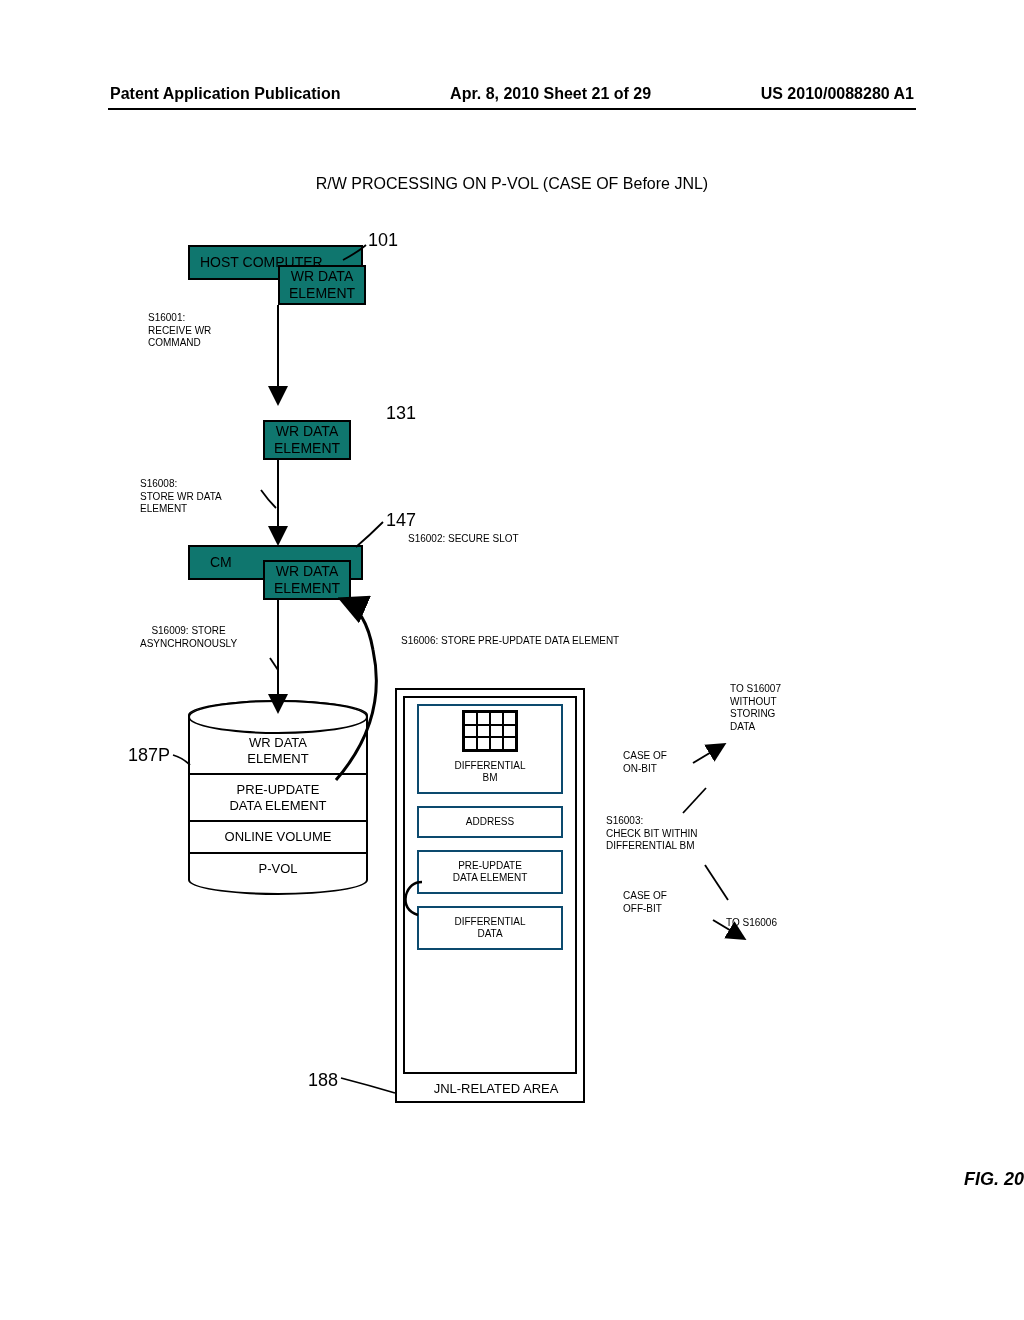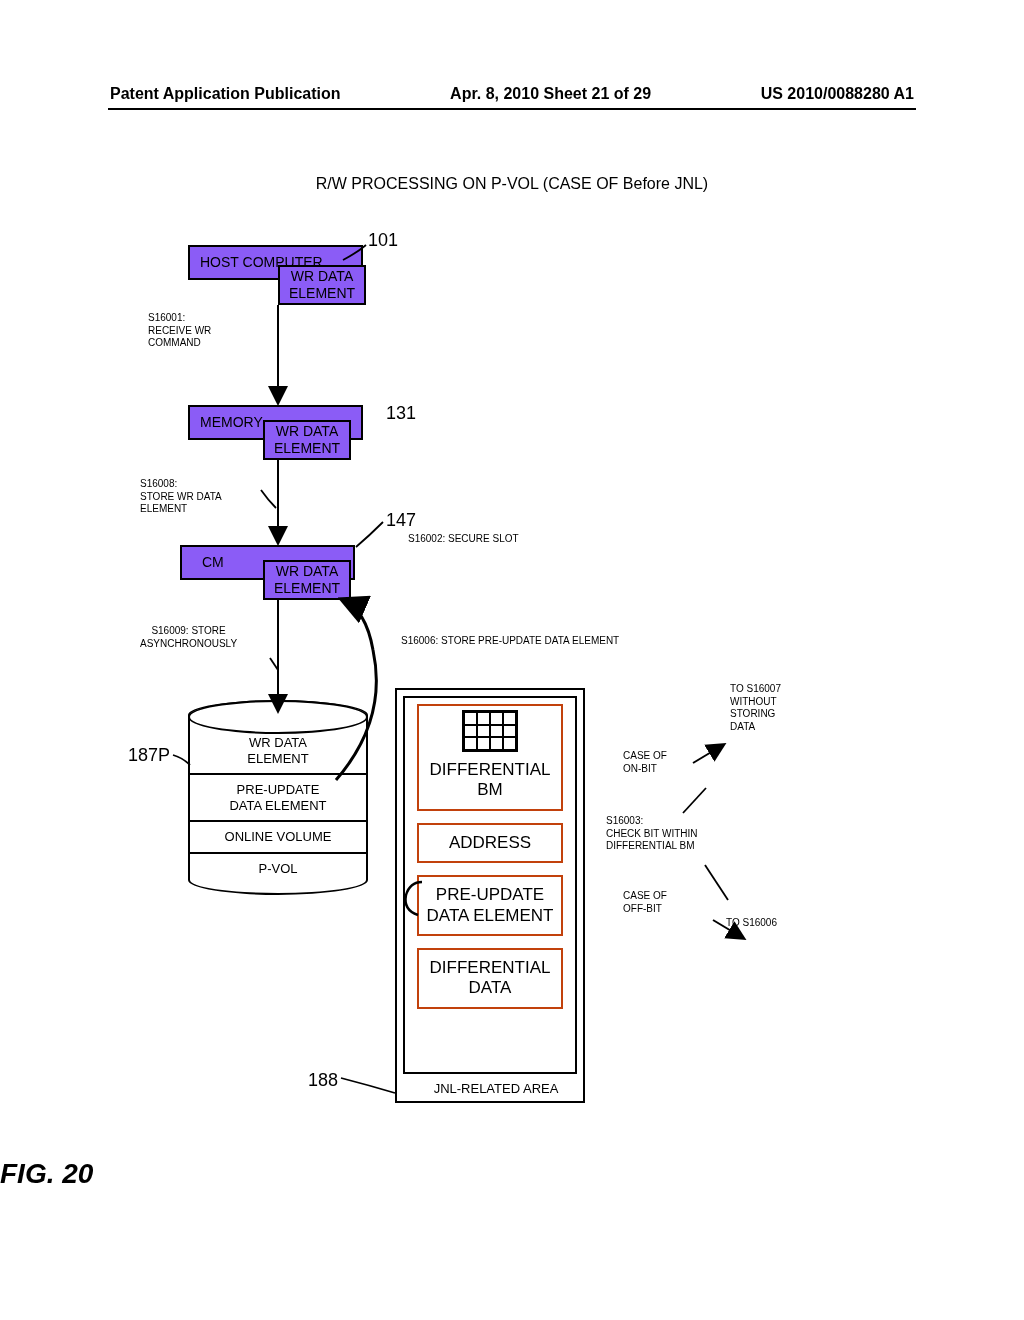--- a/index.html
+++ b/index.html
@@ -34,21 +34,21 @@
     top: 175px;
     left: 0;
     right: 0;
     text-align: center;
     font-size: 16px;
   }
   .diagram { position: absolute; top: 210px; left: 108px; width: 810px; height: 970px; }
   .box {
     position: absolute;
     border: 2px solid #000;
-    background: #8b5cf6;
+    background: #0f766e;
     text-align: center;
     font-size: 14px;
     display: flex;
     flex-direction: column;
     justify-content: center;
     align-items: center;
     line-height: 1.2;
   }
   .label { position: absolute; font-size: 10px; line-height: 1.25; }
   .ref-num { position: absolute; font-size: 18px; }
@@ -84,23 +84,23 @@
     position: absolute;
     border: 2px solid #000;
   }
   .jnl-inner {
     position: relative;
     width: 100%;
     height: 100%;
     padding: 14px 20px 0 20px;
   }
   .jnl-box {
-    border: 2px solid #c2410c;
-    text-align: center;
-    font-size: 17px;
+    border: 2px solid #0c4a6e;
+    text-align: center;
+    font-size: 10px;
     padding: 8px 4px;
     margin-bottom: 12px;
     line-height: 1.2;
   }
   .jnl-label {
     position: absolute;
     bottom: 5px; left: 0; right: 0;
     text-align: center;
     font-size: 13px;
     margin-left: 12px;
@@ -112,22 +112,22 @@
     display: grid;
     grid-template-columns: repeat(4, 1fr);
     grid-template-rows: repeat(3, 1fr);
     border: 2px solid #000;
   }
   .grid-square div { border: 1px solid #000; }
   .fig-label {
     position: absolute;
     bottom: 130px;
     left: 0; right: 0;
-    text-align: left;
-    font-size: 28px;
+    text-align: right;
+    font-size: 18px;
     font-weight: bold;
     font-style: italic;
   }
   svg.overlay {
     position: absolute;
     top: 0; left: 0;
     width: 810px; height: 970px;
     pointer-events: none;
   }
 </style>
@@ -151,34 +151,31 @@
   <div class="box" style="top:55px; left:170px; width:88px; height:40px;">
     <span style="white-space:pre-line;">WR DATA
 ELEMENT</span>
   </div>
   <div class="ref-num" style="top:20px; left:260px;">101</div>
 
   <div class="label" style="top:102px; left:40px; white-space:pre-line;">S16001:
 RECEIVE WR
 COMMAND</div>
 
-  <div class="box" style="top:195px; left:80px; width:175px; height:35px; justify-content:flex-start; padding-left:10px; flex-direction:row;">
-    <span>MEMORY</span>
-  </div>
   <div class="box" style="top:210px; left:155px; width:88px; height:40px;">
     <span style="white-space:pre-line;">WR DATA
 ELEMENT</span>
   </div>
   <div class="ref-num" style="top:193px; left:278px;">131</div>
 
   <div class="label" style="top:268px; left:32px; white-space:pre-line;">S16008:
 STORE WR DATA
 ELEMENT</div>
 
-  <div class="box" style="top:335px; left:72px; width:175px; height:35px; justify-content:flex-start; padding-left:20px; flex-direction:row;">
+  <div class="box" style="top:335px; left:80px; width:175px; height:35px; justify-content:flex-start; padding-left:20px; flex-direction:row;">
     <span>CM</span>
   </div>
   <div class="box" style="top:350px; left:155px; width:88px; height:40px;">
     <span style="white-space:pre-line;">WR DATA
 ELEMENT</span>
   </div>
   <div class="ref-num" style="top:300px; left:278px;">147</div>
 
   <div class="label" style="top:323px; left:300px;">S16002: SECURE SLOT</div>
 

